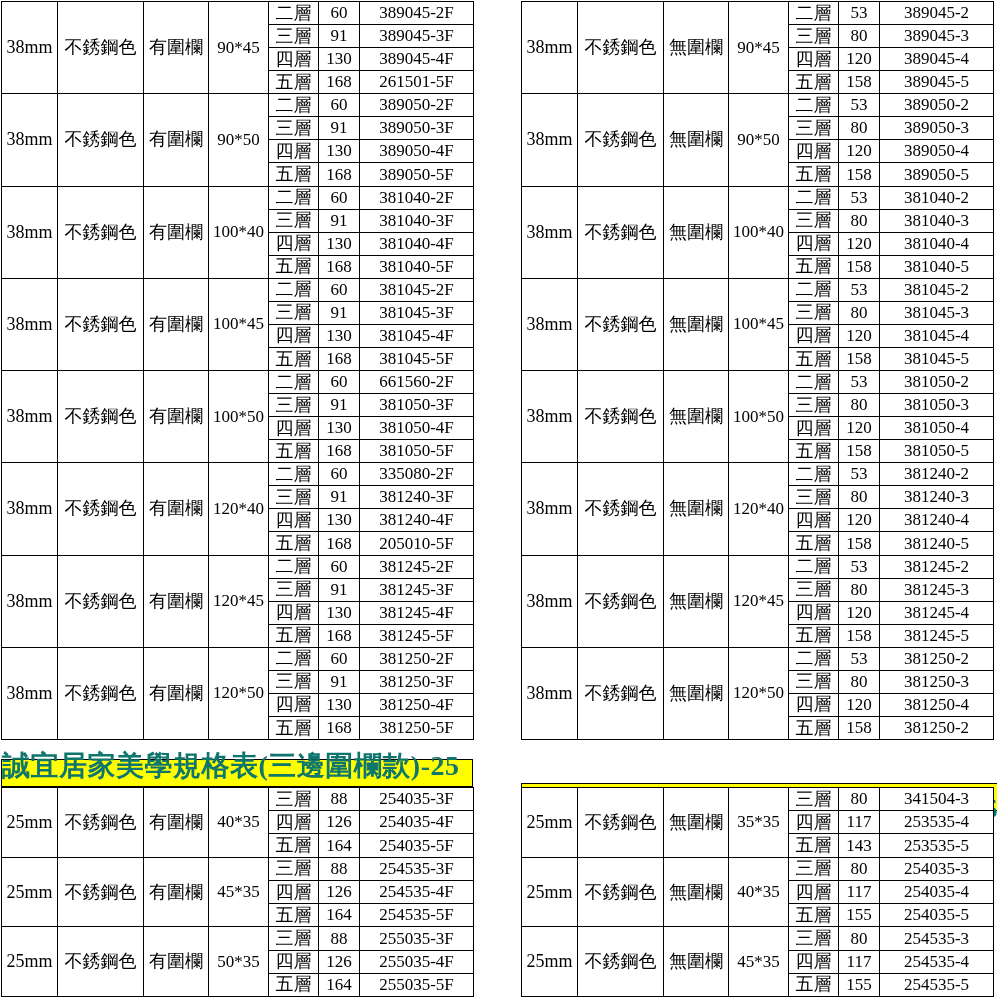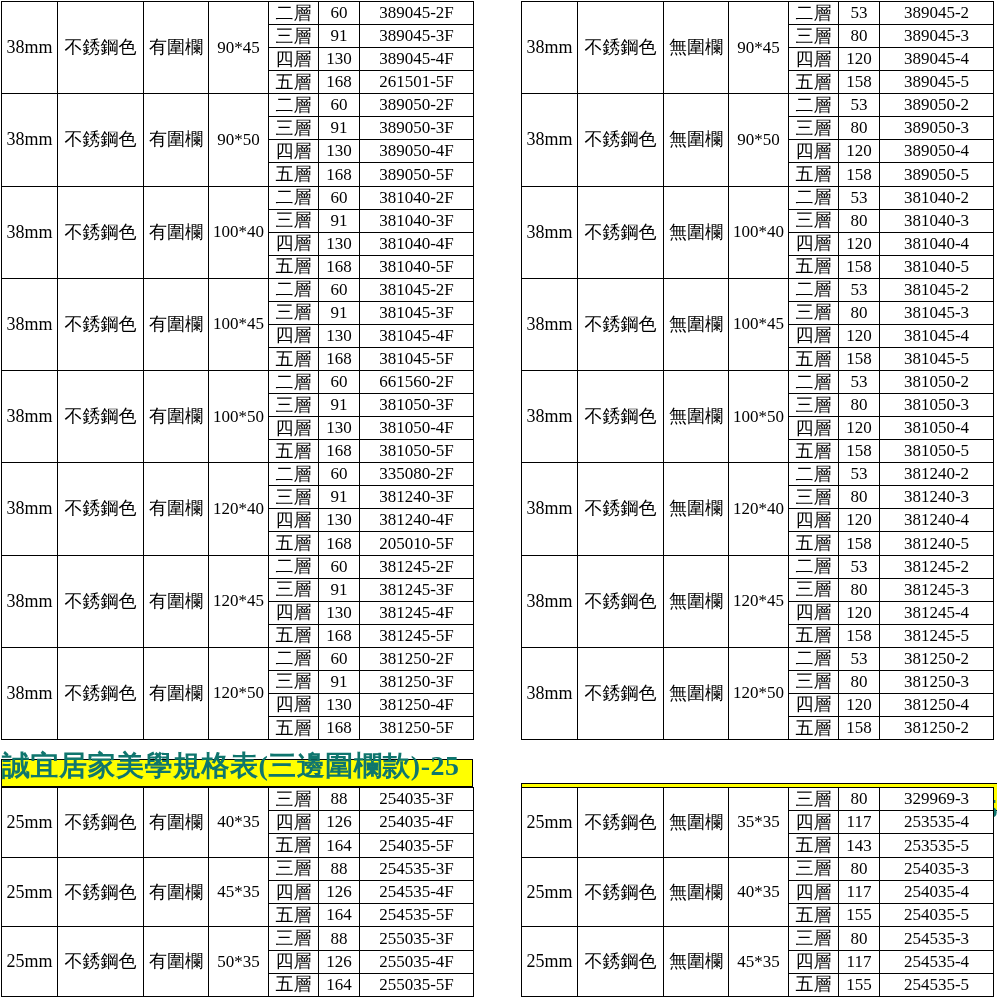--- a/index.html
+++ b/index.html
@@ -534,21 +534,21 @@
         <col style="width: 114px;">
       </colgroup>
       <tbody>
         <tr>
           <td class="cn" rowspan="3">25mm</td>
           <td class="cn" rowspan="3">不銹鋼色</td>
           <td class="cn" rowspan="3">無圍欄</td>
           <td rowspan="3">35*35</td>
           <td class="cn">三層</td>
           <td>80</td>
-          <td>329969-3</td>
+          <td>341504-3</td>
         </tr>
         <tr>
           <td class="cn">四層</td>
           <td>117</td>
           <td>253535-4</td>
         </tr>
         <tr>
           <td class="cn">五層</td>
           <td>143</td>
           <td>253535-5</td>

